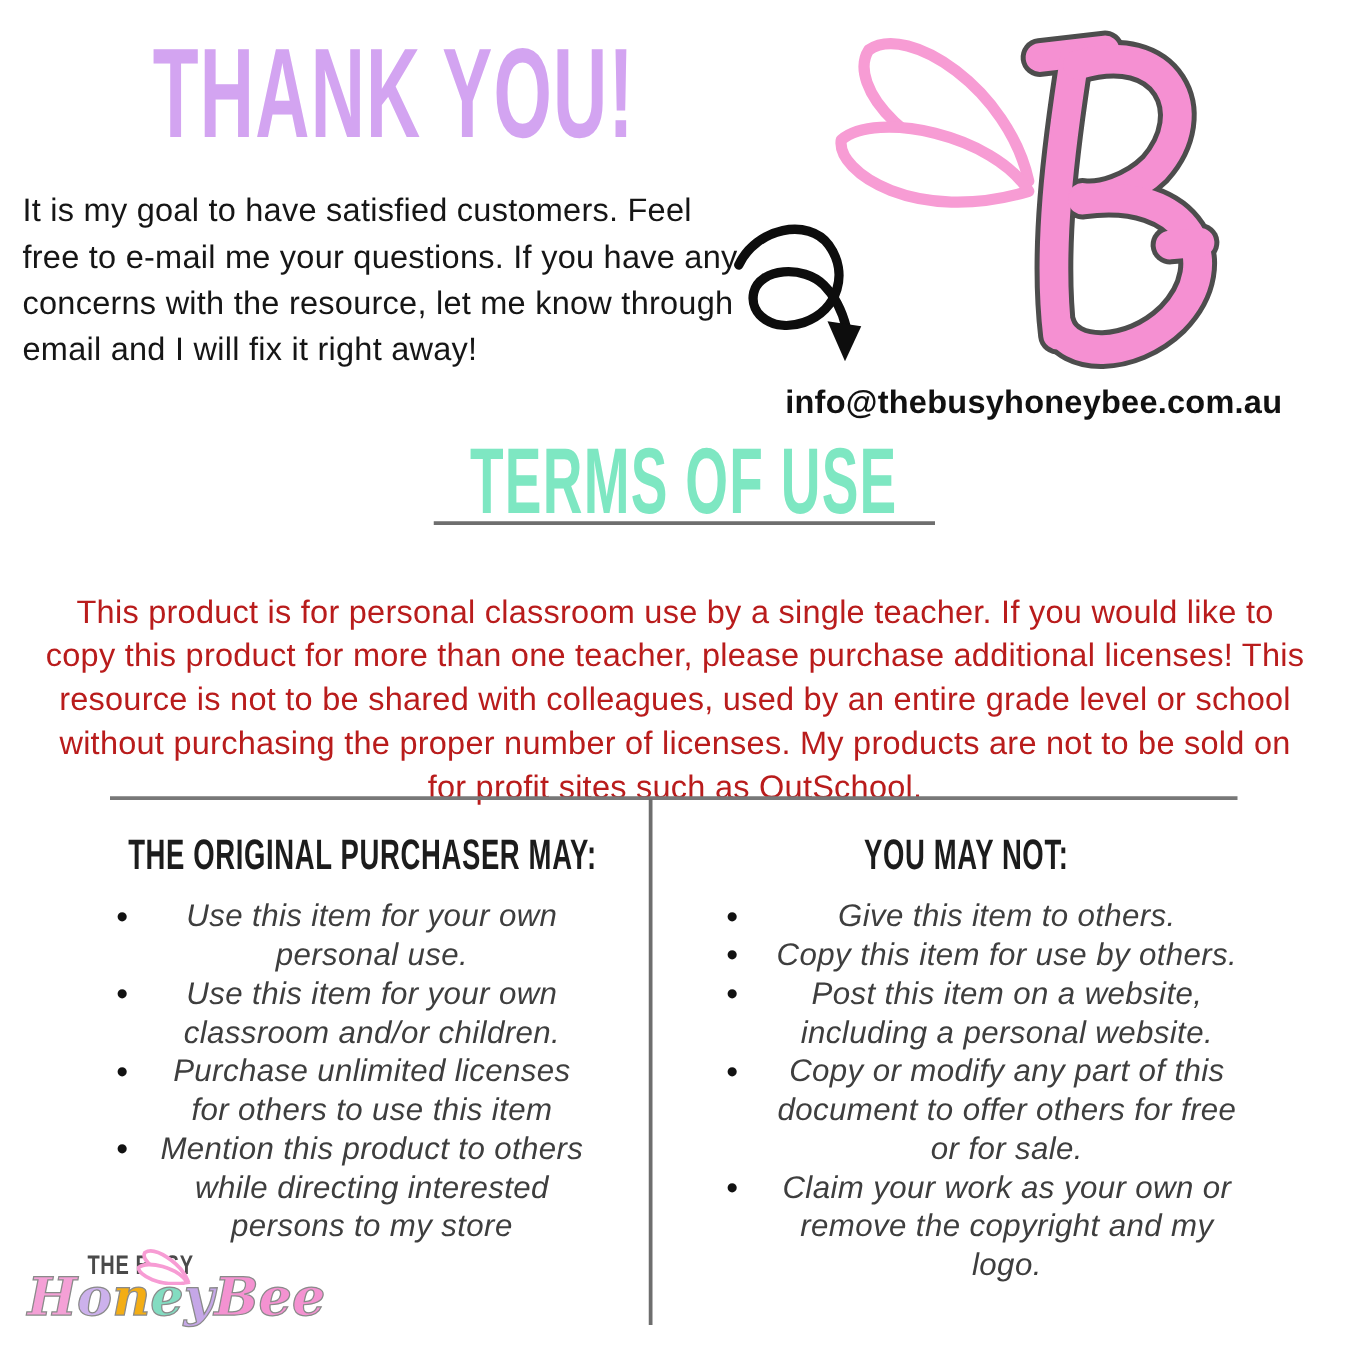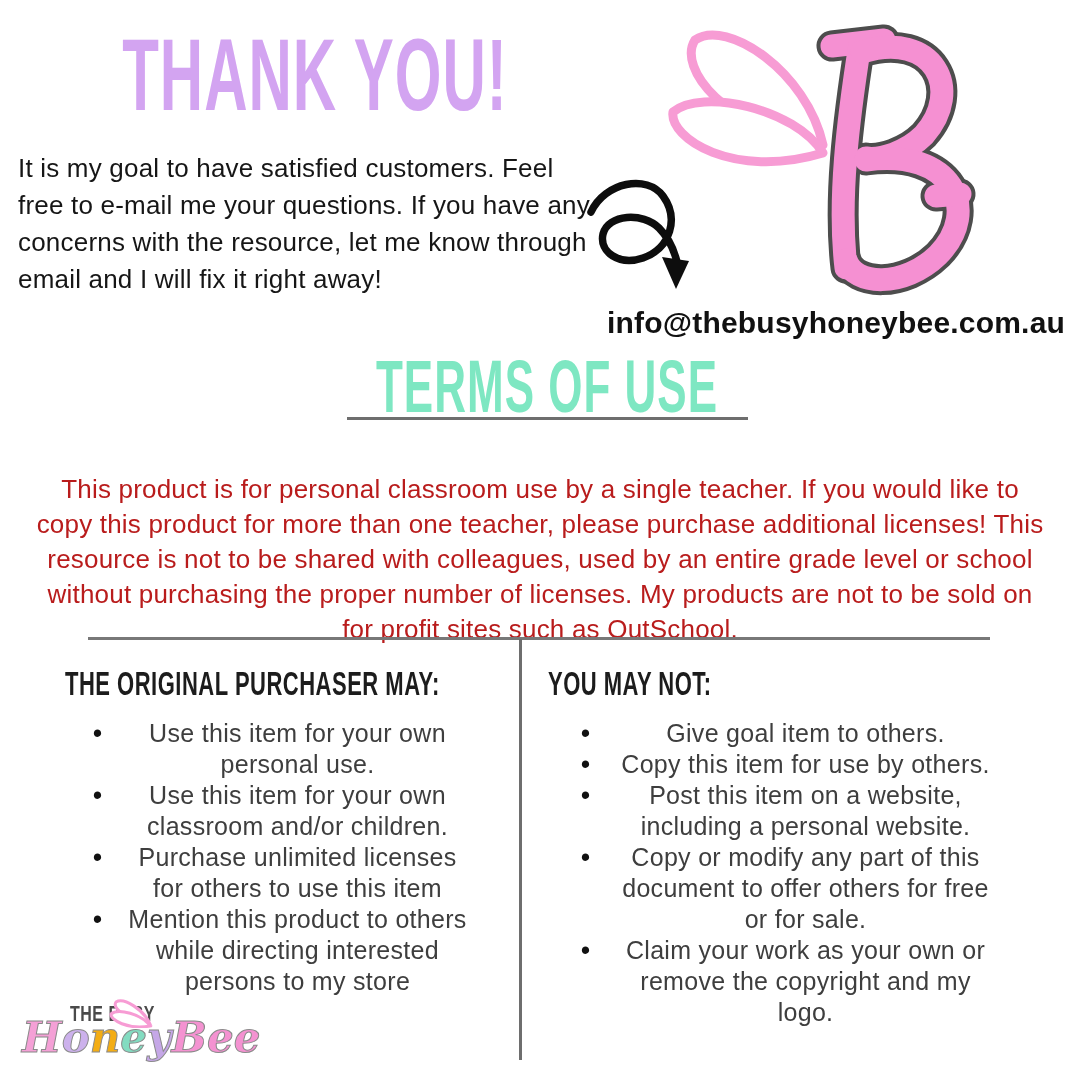--- a/index.html
+++ b/index.html
@@ -12,39 +12,39 @@
   .thank-title .condense{font-size:60px;transform:scaleY(1.70);letter-spacing:1px;}
 
   .intro{left:18px;top:124px;width:580px;font-size:26px;line-height:37px;letter-spacing:.2px;
          color:#161616;}
 
   .arrow-svg{left:583px;top:172px;width:112px;height:124px;}
 
   .logo-b{left:655px;top:10px;width:330px;height:300px;}
   .logo-b svg{position:absolute;left:0;top:0;}
 
-  .email{left:607px;top:306px;width:440px;text-align:center;font-weight:bold;font-size:30px;
+  .email{left:607px;top:306px;width:440px;text-align:center;font-weight:bold;font-size:26px;
          letter-spacing:.2px;color:#111;}
 
   .terms-title{left:14px;top:344px;width:1066px;text-align:center;}
   .terms-title .condense{font-size:44px;transform:scaleY(1.70);letter-spacing:1px;}
   .terms-underline{left:347px;top:417px;width:401px;height:3px;background:#6e6e6e;}
 
   .terms-body{left:35px;top:446px;width:1010px;font-size:26px;line-height:35px;letter-spacing:.2px;
               text-align:center;color:#b91c1c;}
 
   .hrule{left:88px;top:637px;width:902px;height:3px;background:#787878;}
   .vrule{left:519px;top:639px;width:3px;height:421px;background:#6e6e6e;}
 
-  .col-head{}
+  .col-head{text-align:center;}
   .col-head .condense{font-size:22px;transform:scaleY(1.55);letter-spacing:.5px;color:#1c1c1c;}
   .col-head-left{left:65px;top:664px;width:450px;}
   .col-head-right{left:548px;top:664px;width:450px;}
 
-  ul.blist{list-style:none;margin:0;padding:0;}
+  ul.blist{list-style:none;margin:0;padding:0;font-style:italic;}
   ul.blist li{display:flex;align-items:flex-start;}
   ul.blist .dot{flex:0 0 55px;text-align:center;font-size:27px;line-height:31px;color:#111;}
   ul.blist .dot::before{content:"\2022";}
   ul.blist .txt{flex:1;text-align:center;font-size:25px;line-height:31px;letter-spacing:.3px;color:#3e3e3e;}
   .list-left{left:70px;top:718px;width:400px;}
   .list-right{left:558px;top:718px;width:440px;}
 
   .footer-logo{left:20px;top:998px;width:230px;height:80px;}
   .brand-top{position:absolute;left:50px;top:4px;}
   .brand-top .condense{font-size:16px;transform:scaleY(1.35);letter-spacing:.5px;color:#4a4a4a;}
@@ -129,21 +129,21 @@
         <span class="txt">Mention this product to others while directing interested persons to my store</span>
       </li>
   </ul>
 
   <div class="abs col-head col-head-right">
     <span class="condense">YOU MAY NOT:</span>
   </div>
   <ul class="abs blist list-right">
     <li>
         <span class="dot"></span>
-        <span class="txt">Give goal item to others.</span>
+        <span class="txt">Give this item to others.</span>
       </li>
     <li>
         <span class="dot"></span>
         <span class="txt">Copy this item for use by others.</span>
       </li>
     <li>
         <span class="dot"></span>
         <span class="txt">Post this item on a website, including a personal website.</span>
       </li>
     <li>

